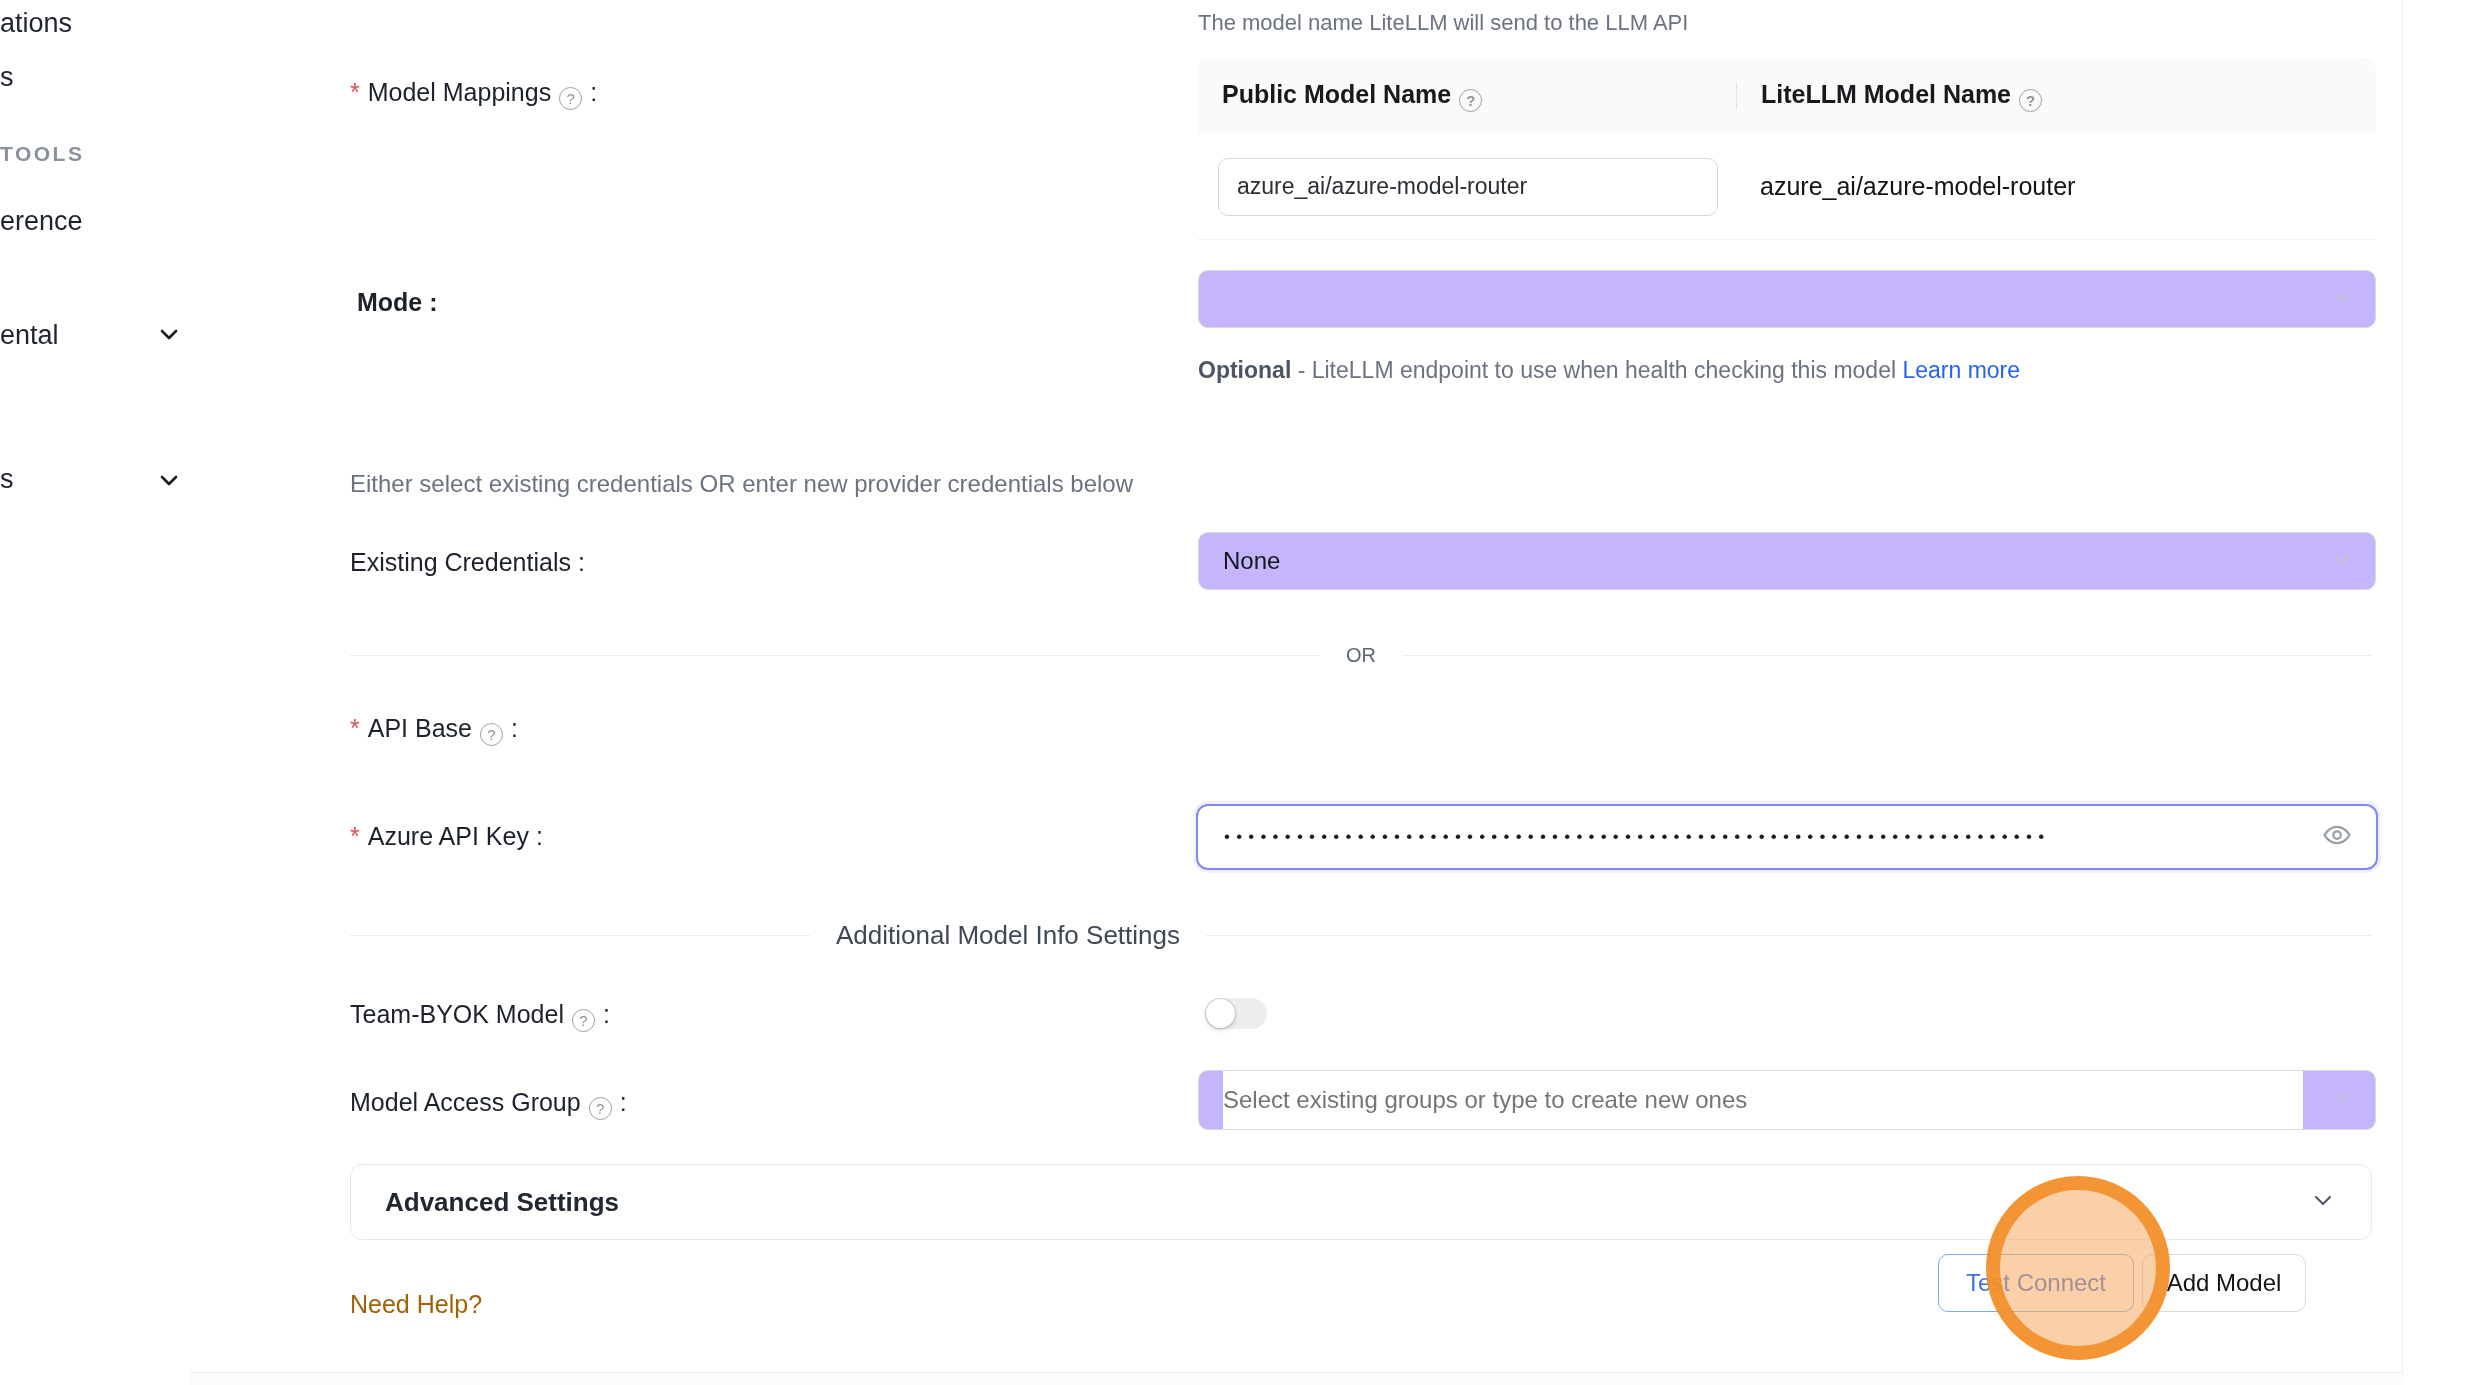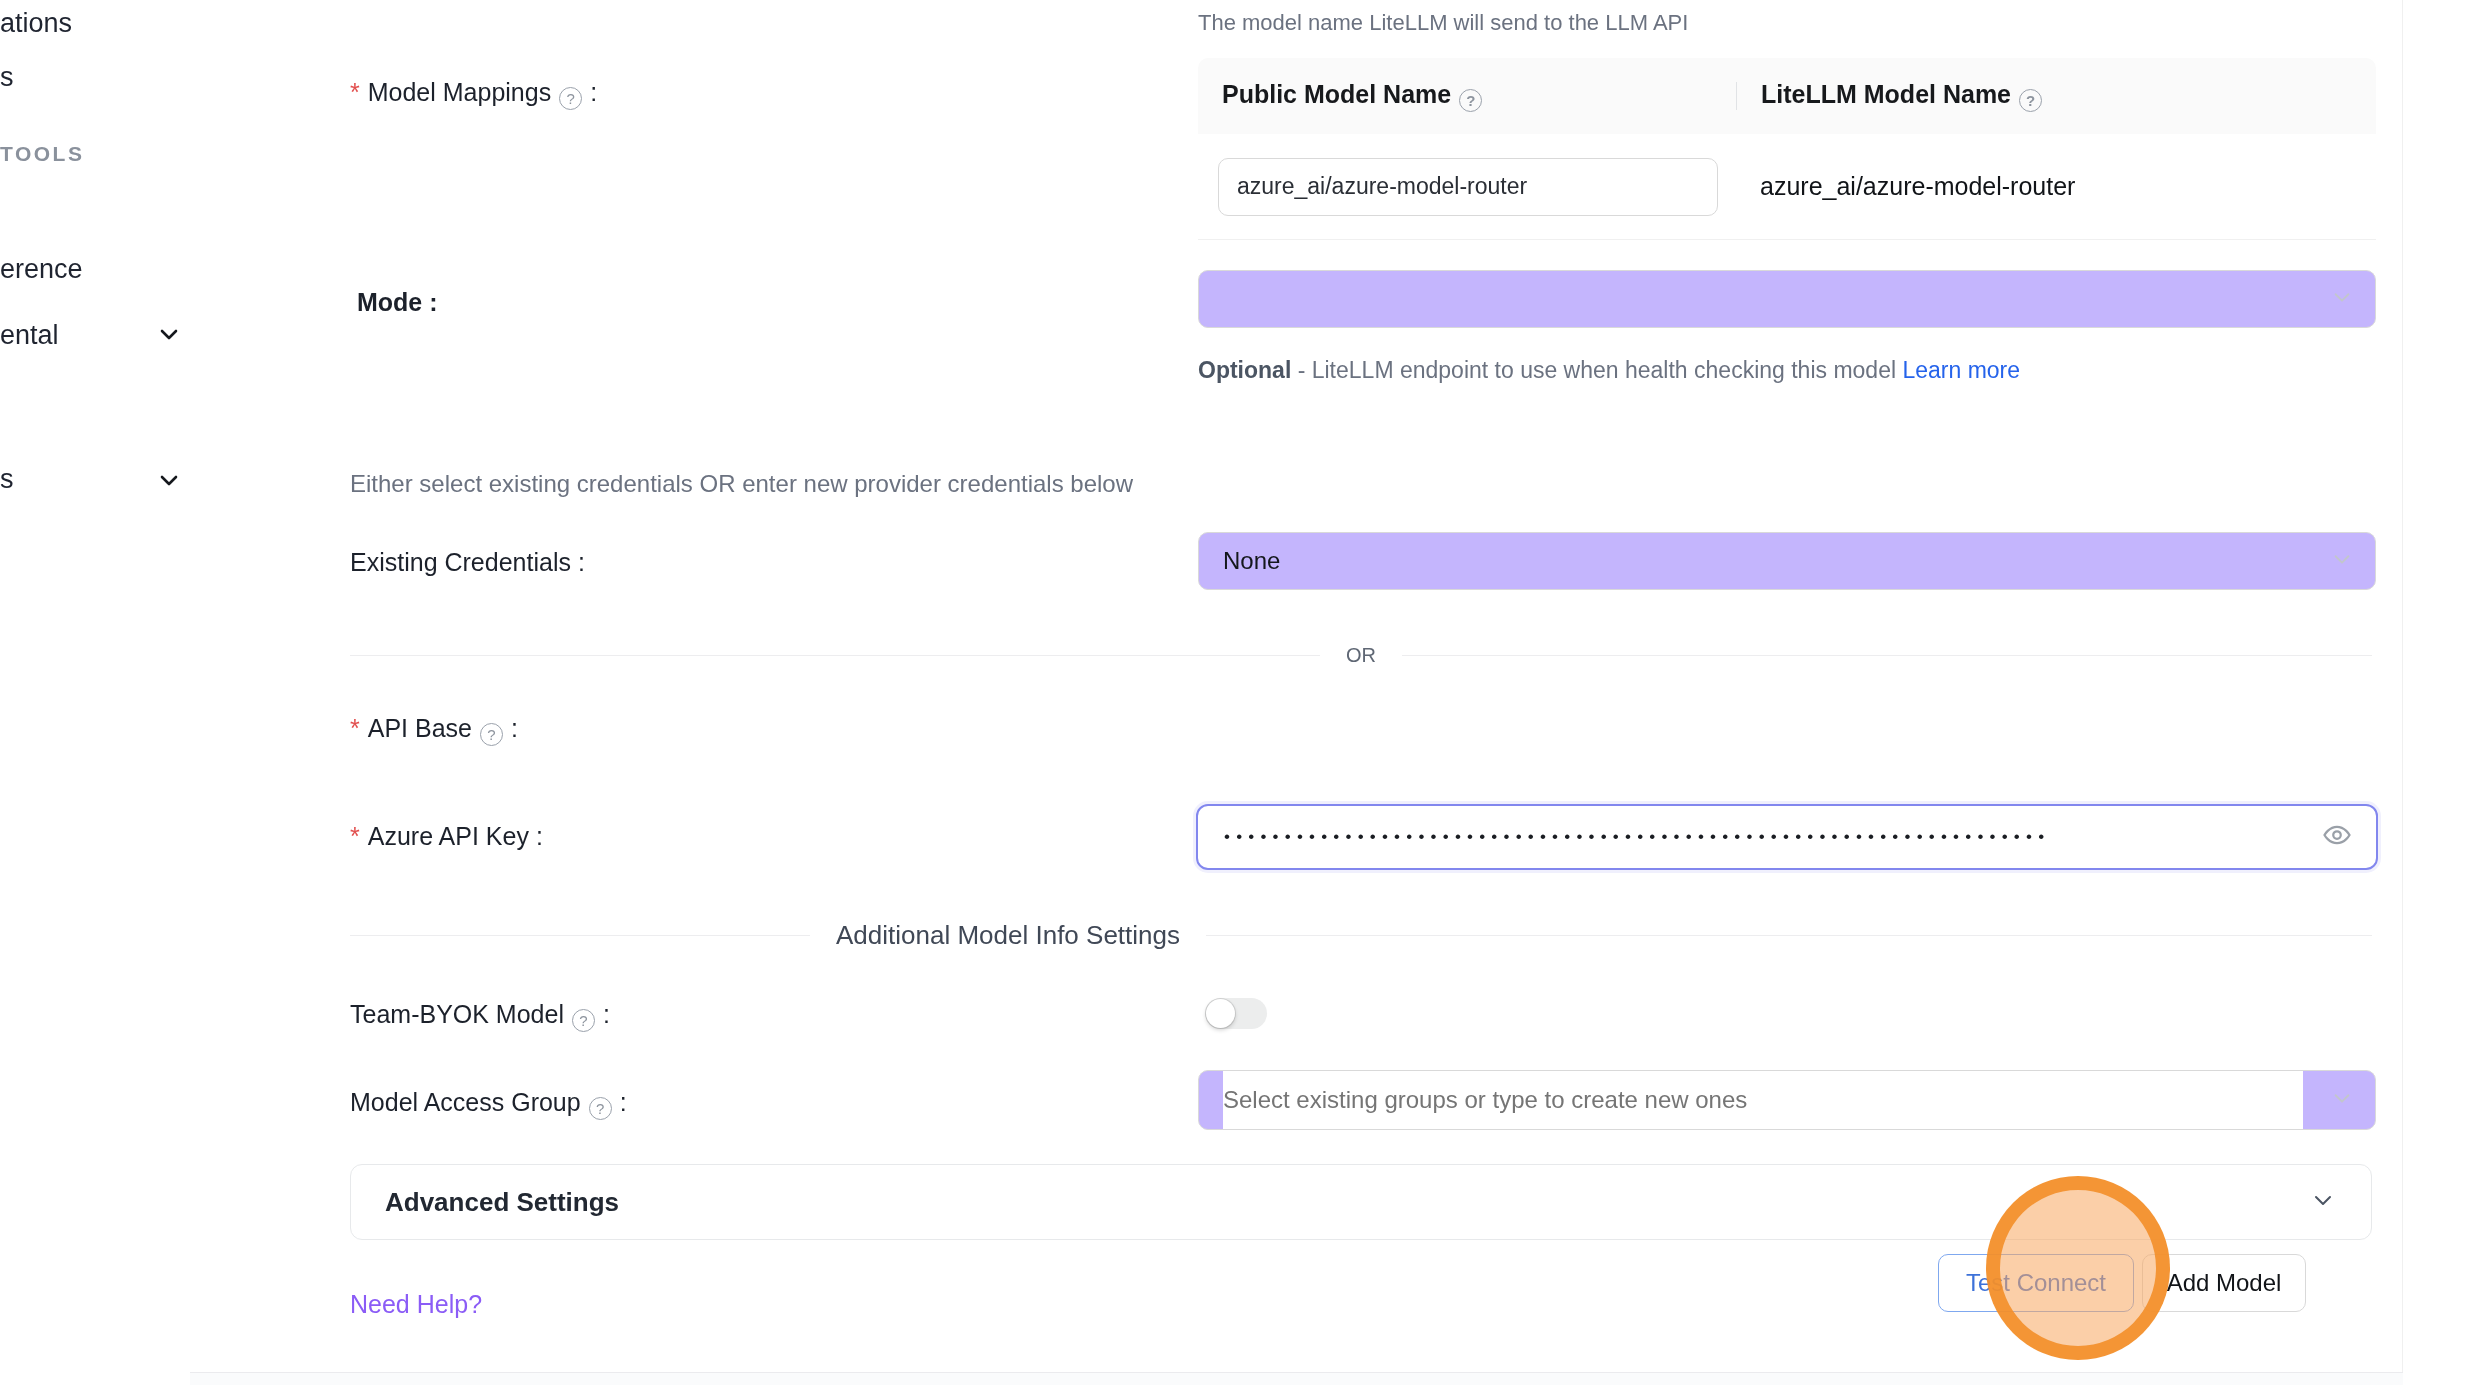--- a/index.html
+++ b/index.html
@@ -63,40 +63,40 @@
     font-size:26px; font-weight:700; color:#222832; }
 
   
   .btn { position:absolute; height:58px; border-radius:10px; background:#fff; font-size:24px;
     display:flex; align-items:center; justify-content:center; cursor:pointer;
     font-family:"Liberation Sans",sans-serif; }
   .btn-test { left:1938px; top:1254px; width:196px; border:1.5px solid #7fa8ef; color:#3d72d9; }
   .btn-add { left:2142px; top:1254px; width:164px; border:1.5px solid #d9d9d9; color:#111418; }
 
   .link { color:#2563eb; cursor:pointer; }
-  .needhelp { position:absolute; left:350px; top:1290px; font-size:25px; color:#8b5cf6; cursor:pointer; }
+  .needhelp { position:absolute; left:350px; top:1290px; font-size:25px; color:#a16207; cursor:pointer; }
 
   
   .click-ring { position:absolute; left:1986px; top:1176px; width:184px; height:184px; border-radius:50%;
     border:14px solid rgba(242,141,38,0.88); background:rgba(247,168,96,0.55); z-index:9; pointer-events:none; }
 
   
   .vline-right { position:absolute; left:2402px; top:0; width:1px; height:1385px; background:#f0f0f0; }
   .card-bottom { position:absolute; left:190px; top:1372px; width:2213px; height:1px; background:#ebebee; }
   .below-strip { position:absolute; left:190px; top:1373px; width:2213px; height:12px; background:#fafbfc; }
 </style>
 </head>
 <body>
 
 <div class="stage">
 
   <div class="side-item" style="top:8px;">ations</div>
   <div class="side-item" style="top:62px;">s</div>
   <div class="side-section" style="top:142px;">TOOLS</div>
-  <div class="side-item" style="top:206px;margin-top:48px;">erence</div>
+  <div class="side-item" style="top:206px;">erence</div>
   <div class="side-item" style="top:320px;">ental</div>
   <div class="side-chev" style="left:157px; top:322px;">
     <svg width="24" height="24" viewBox="0 0 24 24" fill="none">
         <path d="M5 9l7 7 7-7" stroke="#15181d" stroke-width="2.6" stroke-linecap="round" stroke-linejoin="round"></path>
       </svg>
   </div>
   <div class="side-item" style="top:464px;">s</div>
   <div class="side-chev" style="left:157px; top:468px;">
     <svg width="24" height="24" viewBox="0 0 24 24" fill="none">
         <path d="M5 9l7 7 7-7" stroke="#15181d" stroke-width="2.6" stroke-linecap="round" stroke-linejoin="round"></path>

